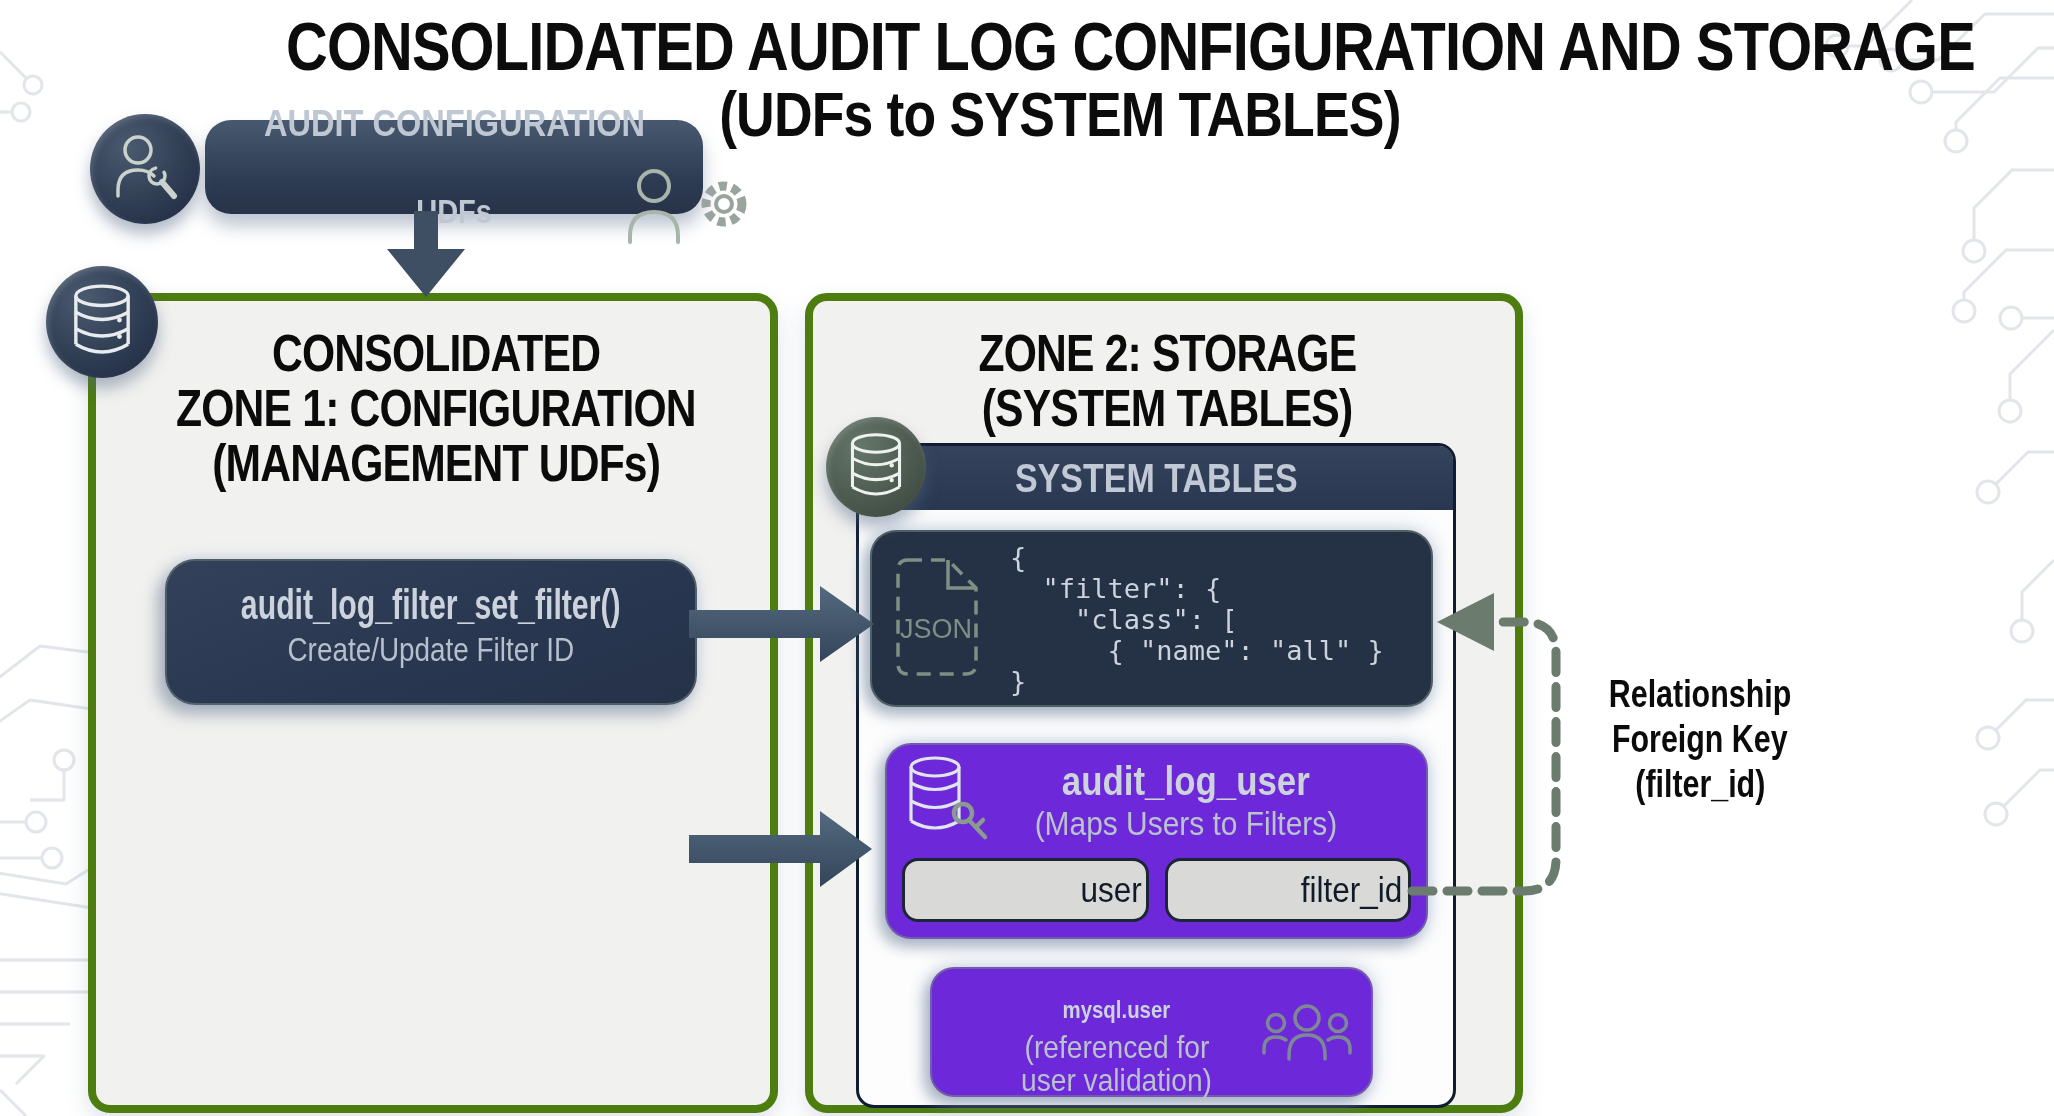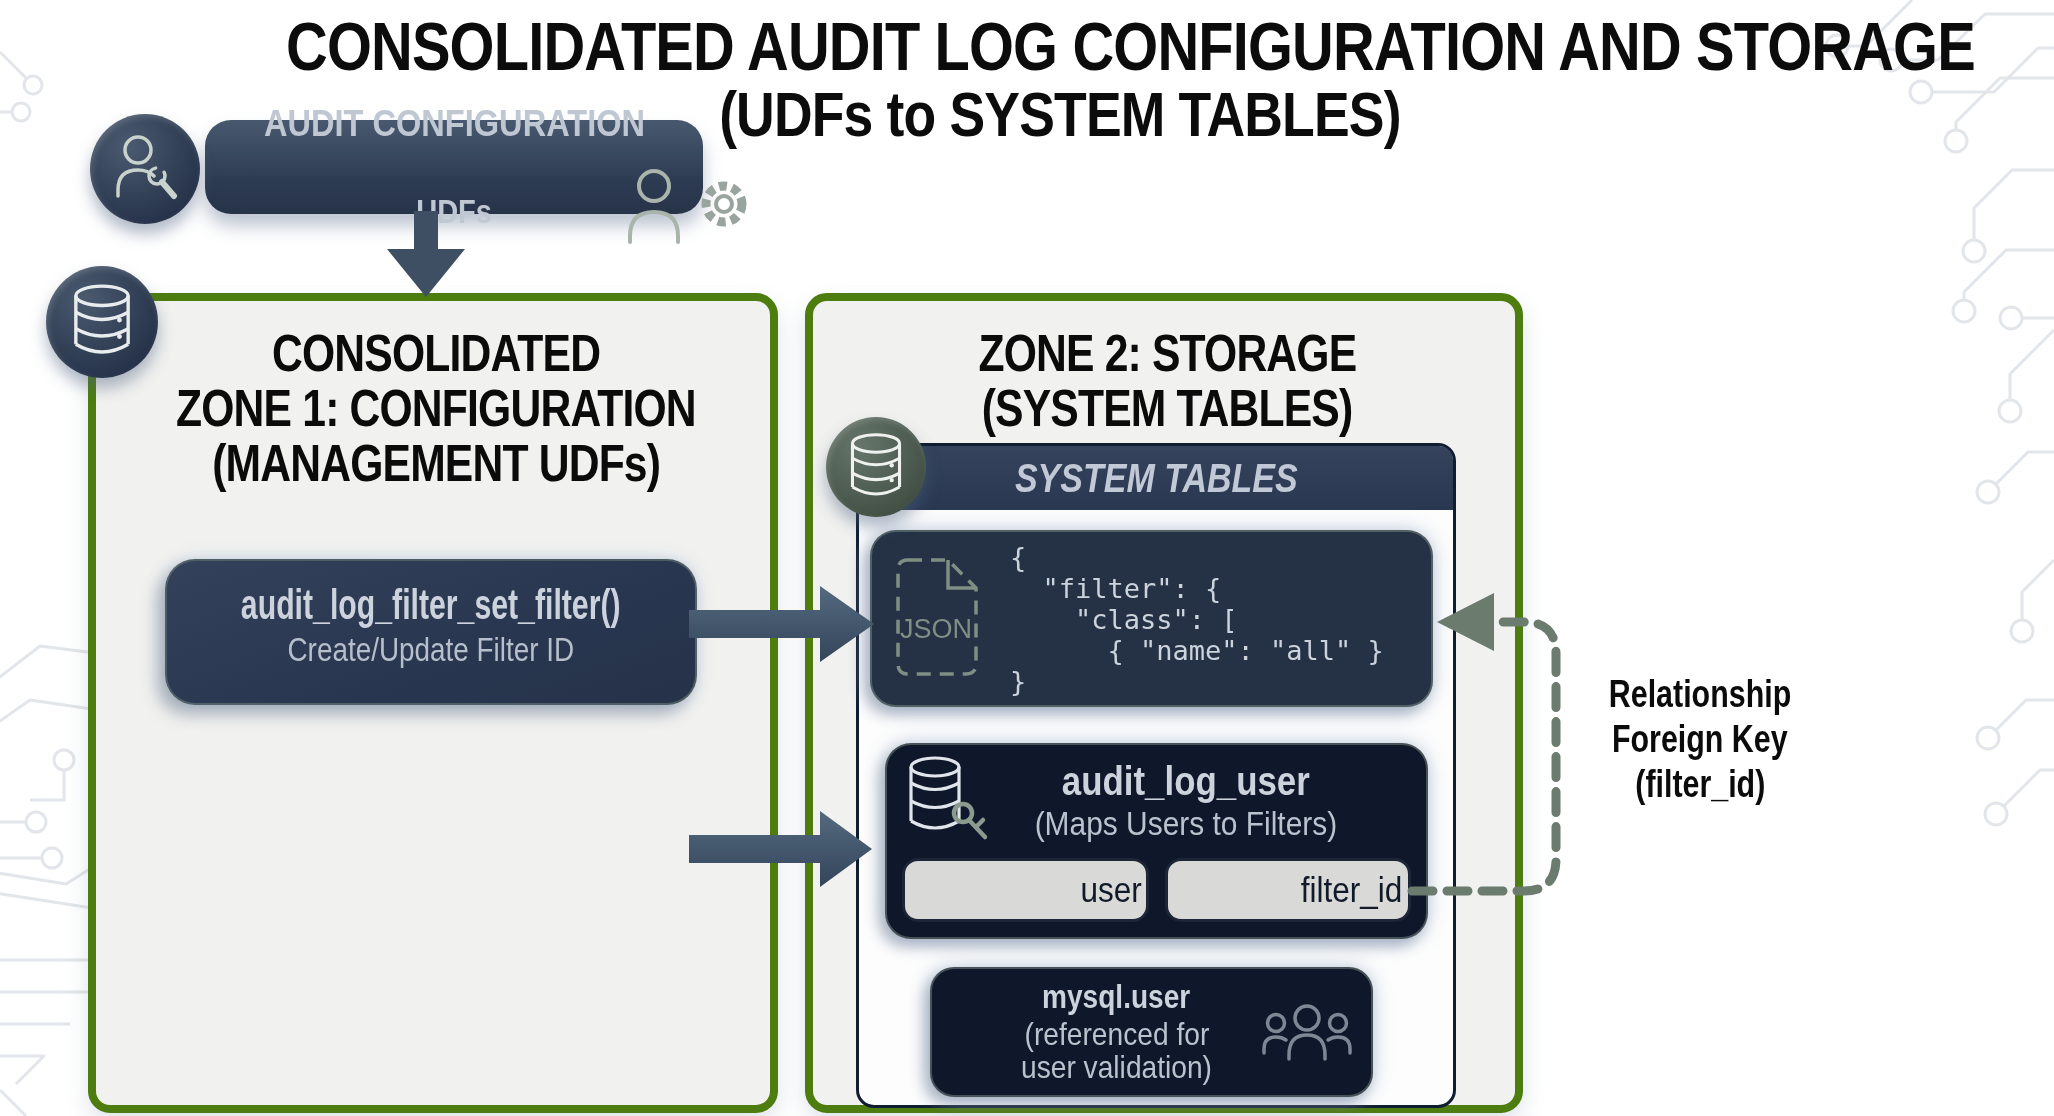--- a/index.html
+++ b/index.html
@@ -48,39 +48,39 @@
        border:2px solid rgba(125,142,128,.45);box-sizing:border-box;
        box-shadow:-8px 10px 16px rgba(60,80,110,.35), 0 0 16px rgba(190,205,225,.8);z-index:3;}
   .udf1{top:258px;}
   .udf2{top:488px;}
   .udf-name{margin-top:20px;font-size:42px;font-weight:bold;line-height:48px;}
   .udf-desc{font-size:34px;line-height:40px;color:#b6bfcb;}
 
   .container{left:856px;top:443px;width:600px;height:665px;background:#fdfdfd;border:3px solid #101d31;
              border-radius:18px;z-index:3;box-sizing:border-box;}
   .bar{height:64px;background:linear-gradient(180deg,#35435c,#293750);border-radius:14px 14px 0 0;
-       display:flex;align-items:center;justify-content:center;color:#c2c9d6;font-weight:bold;font-size:40px;font-style:italic;}
-
-  .darkbox{position:absolute;background:#0f172a;border:2px solid rgba(125,142,128,.5);border-radius:26px;
+       display:flex;align-items:center;justify-content:center;color:#c2c9d6;font-weight:bold;font-size:40px;}
+
+  .darkbox{position:absolute;background:#6d28d9;border:2px solid rgba(125,142,128,.5);border-radius:26px;
            box-sizing:border-box;color:#ccd3dc;
            box-shadow:-6px 8px 14px rgba(70,90,120,.35), 0 0 20px rgba(185,200,220,.9);z-index:4;}
   .json-box{left:870px;top:530px;width:563px;height:177px;background:#253246;}
   .code{position:absolute;left:138px;top:10px;font-family:"DejaVu Sans Mono",monospace;
         font-size:27px;line-height:31px;color:#ccd3dc;}
   .code-line{white-space:pre;}
 
   .audit-box{left:885px;top:743px;width:543px;height:196px;text-align:center;}
   .audit-name{margin-top:13px;padding-left:58px;font-size:41px;font-weight:bold;line-height:46px;}
   .audit-desc{padding-left:58px;font-size:34px;line-height:38px;color:#b9c2cd;}
   .chips{position:absolute;left:15px;right:15px;top:113px;display:flex;gap:16px;}
   .chip{flex:1;height:64px;background:#d9d9d7;border:3px solid #1c2636;border-radius:16px;
         display:flex;align-items:center;justify-content:flex-end;font-size:35px;color:#111a28;box-sizing:border-box;}
 
   .mysql-box{left:930px;top:967px;width:443px;height:130px;border-radius:24px;text-align:center;}
-  .mysql-name{margin-top:7px;padding-right:70px;font-size:33px;font-weight:bold;line-height:42px;}
+  .mysql-name{margin-top:20px;padding-right:70px;font-size:24px;font-weight:bold;line-height:42px;}
   .mysql-line{padding-right:70px;font-size:32px;line-height:33px;color:#b9c2cd;}
 
   .fk-label{left:1555px;top:672px;width:290px;text-align:center;color:#0b0b0b;font-weight:bold;
             font-size:38px;line-height:45px;z-index:5;}
 
   .overlay{position:absolute;left:0;top:0;z-index:6;pointer-events:none;}
 </style>
 </head>
 <body>
 

